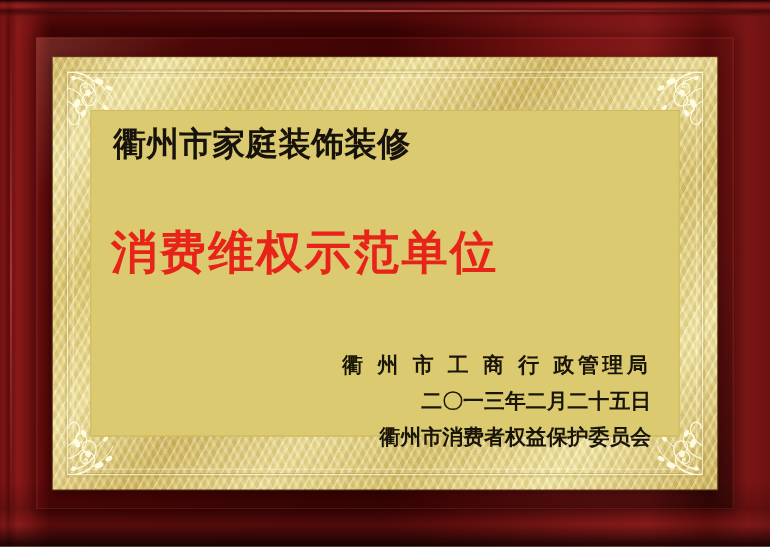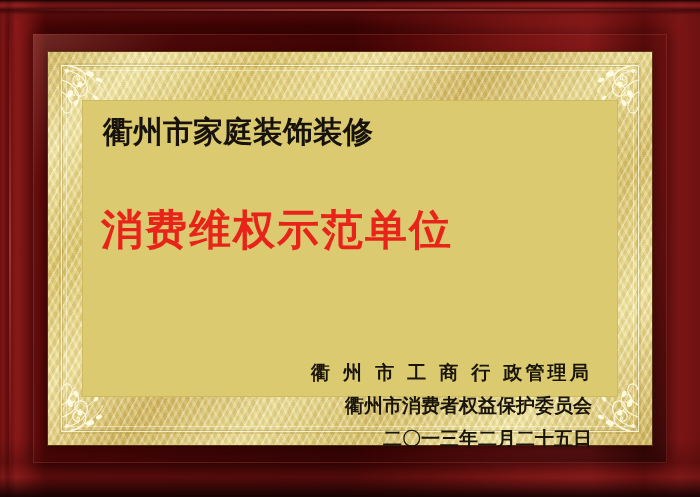--- a/index.html
+++ b/index.html
@@ -156,21 +156,20 @@
     font-weight:700;
     color:#e8241a;
     letter-spacing:2px;
     white-space:nowrap;
   }
   .sig-block{
     position:absolute;
     right:108px;
     top:316px;
     text-align:right;
-    margin-top:40px;
   }
   .sig-line{
     font-size:19px;
     line-height:33px;
     font-weight:700;
     color:#1a1509;
     white-space:nowrap;
   }
   .sig-line.spaced{letter-spacing:3.2px;}
 </style>
@@ -269,17 +268,17 @@
   </div>
 
   <div class="inner-field"></div>
 
   <div class="title-line">衢州市家庭装饰装修</div>
 
   <div class="headline">消费维权示范单位</div>
 
   <div class="sig-block">
     <div class="sig-line spaced">衢 州 市 工 商 行 政管理局</div>
+    <div class="sig-line">二〇一三年二月二十五日</div>
     <div class="sig-line">衢州市消费者权益保护委员会</div>
-    <div class="sig-line">二〇一三年二月二十五日</div>
   </div>
 
 </div>
 
 </body></html>

